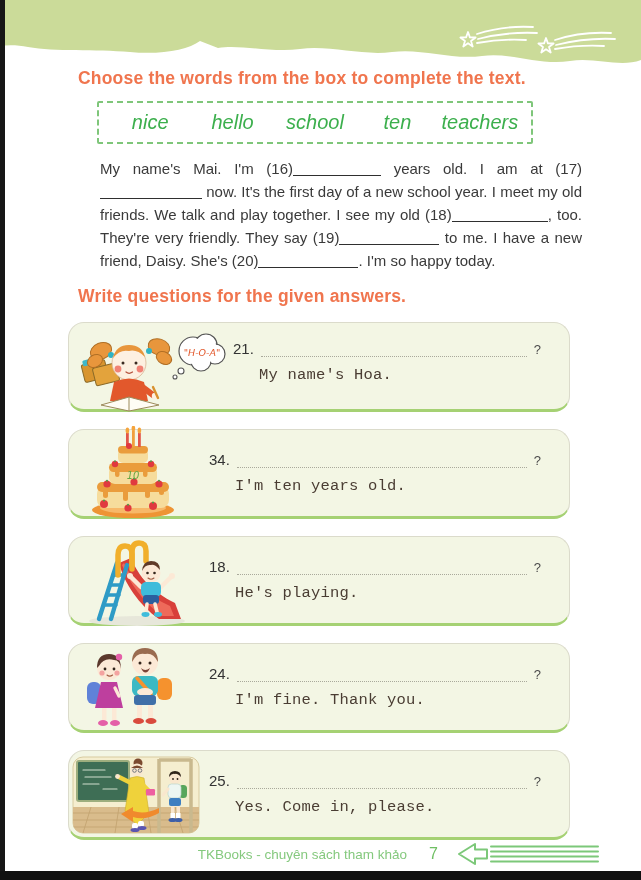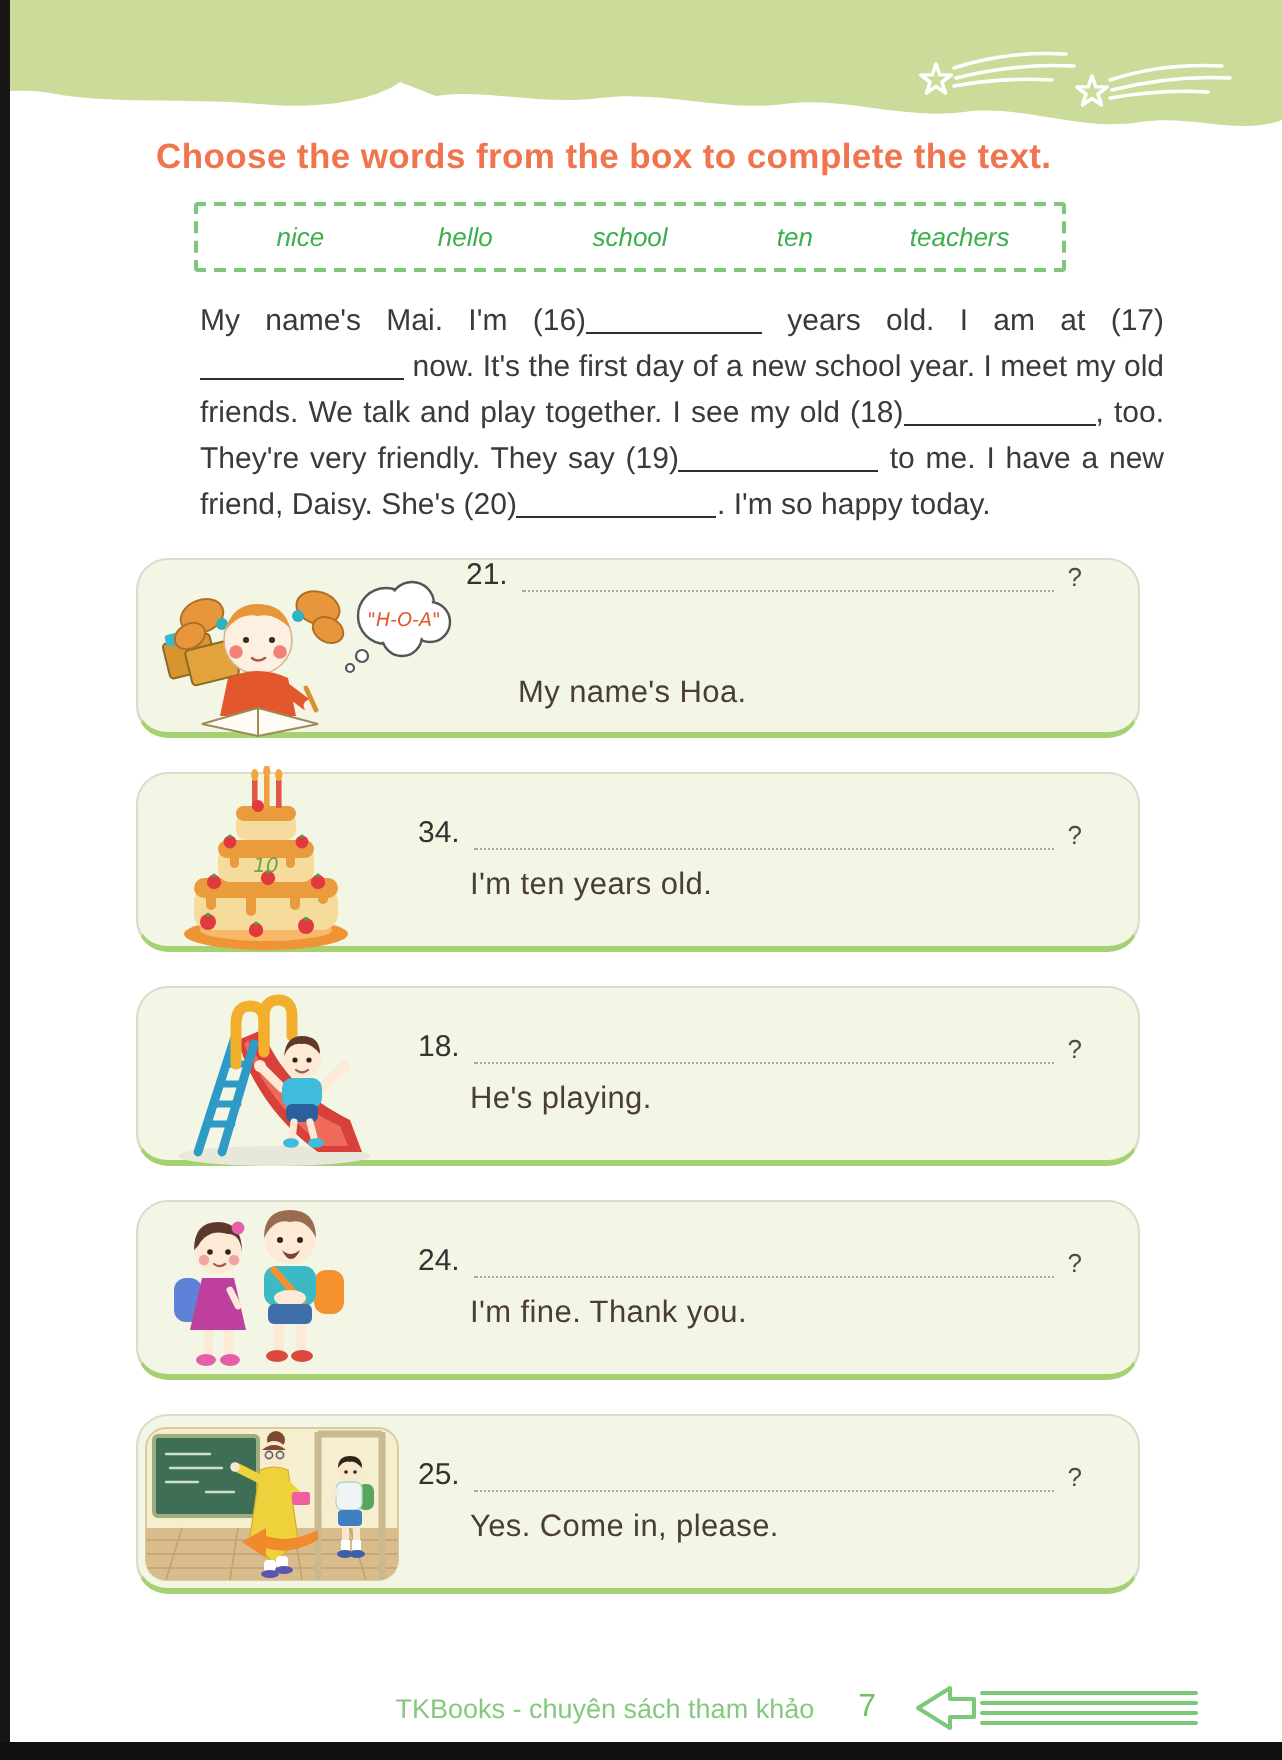--- a/index.html
+++ b/index.html
@@ -11,46 +11,46 @@
   .edge-bottom{position:absolute;left:0;bottom:0;width:641px;height:9px;background:#101010;z-index:60;}
   .band{position:absolute;top:0;left:0;width:641px;height:82px;z-index:1;}
   .content{position:absolute;top:68px;left:0;width:634px;z-index:5;}
   .section-title{
     margin:0 0 0 78px;font-size:17.5px;font-weight:800;color:#F0754E;letter-spacing:.2px;
   }
   .word-box{
     margin:12px 0 0 97px;width:412px;border:2px dashed #7FC67A;border-radius:2px;
     padding:8px 10px;display:flex;background:#fff;
   }
-  .word-box span{flex:1;text-align:center;font-style:italic;color:#3CAF4D;font-size:13px;}
+  .word-box span{flex:1;text-align:center;font-style:italic;color:#3CAF4D;font-size:20px;}
   .fill-text{
     width:482px;margin:13px 0 0 100px;font-size:15px;line-height:23px;color:#3A3A3A;
     text-align:justify;
   }
   .blank{display:inline-block;border-bottom:1.7px solid #2F2F2F;height:13px;transform:translateY(2px);}
   .b16{width:88px;} .b17{width:102px;} .b18{width:96px;} .b19{width:100px;} .b20{width:100px;}
   .section-title.second{margin-top:14px;}
   .cards{margin-top:15px;}
   .qcard{
     width:502px;height:90px;margin:0 0 17px 68px;background:#F3F6E4;
     border:1px solid #DBDBCB;border-bottom:3px solid #A5D173;border-radius:16px;
     box-sizing:border-box;display:flex;position:relative;
   }
   .illus{width:128px;flex:none;position:relative;}
   .illus svg{position:absolute;left:2px;top:-4px;}
   .q21 .illus{width:152px;}
   .qbody{flex:1;display:flex;flex-direction:column;justify-content:center;padding:0 28px 0 12px;}
-  .q21 .qbody{justify-content:space-between;padding-bottom:10px;}
+  .q21 .qbody{justify-content:flex-end;padding-bottom:25px;}
   .qline{display:flex;align-items:flex-end;gap:7px;}
   .qnum{font-size:15px;color:#333333;line-height:16px;}
   .dotline{flex:1;border-bottom:1.6px dotted #A9A99B;height:14px;}
   .qmark{font-size:13px;color:#4C4C4C;line-height:15px;}
   .answer{
     margin:9px 0 0 26px;font-size:15.5px;color:#4A3D33;letter-spacing:.2px;
-    font-family:Liberation Sans, sans-serif;
+    font-family:Liberation Mono, monospace;
   }
   .footer{
     position:absolute;bottom:13px;left:0;width:600px;display:flex;align-items:center;
     justify-content:flex-end;z-index:10;
   }
   .brand{color:#85C97E;font-size:13.5px;}
   .page-num{color:#6FBF63;font-size:16px;margin:0 12px 0 22px;}
   .back-arrow{line-height:0;}
 </style>
 </head>
@@ -84,20 +84,21 @@
   <div class="word-box">
     <span>nice</span>
     <span>hello</span>
     <span>school</span>
     <span>ten</span>
     <span>teachers</span>
   </div>
 
   <p class="fill-text"><span>My name's Mai. I'm (16)</span><span class="blank b16"></span><span> years old. I am at (17)</span><span class="blank b17"></span><span> now. It's the first day of a new school year. I meet my old friends. We talk and play together. I see my old (18)</span><span class="blank b18"></span><span>, too. They're very friendly. They say (19)</span><span class="blank b19"></span><span> to me. I have a new friend, Daisy. She's (20)</span><span class="blank b20"></span><span>. I'm so happy today.</span></p>
 
+  <div class="section-title second">Write questions for the given answers.</div>
 
   <div class="cards">
 
     <div class="qcard q21">
       <div class="illus">
         <svg width="160" height="96" viewBox="0 0 160 96">
           <g transform="rotate(-14 28 52)">
             <rect x="12" y="42" width="24" height="18" rx="2" fill="#D8952F" stroke="#8A6A28" stroke-width="1"></rect>
             <rect x="22" y="48" width="24" height="18" rx="2" fill="#E3A33C" stroke="#8A6A28" stroke-width="1"></rect>
             <rect x="14" y="38" width="12" height="6" rx="1.5" fill="#3FB8C9"></rect>

